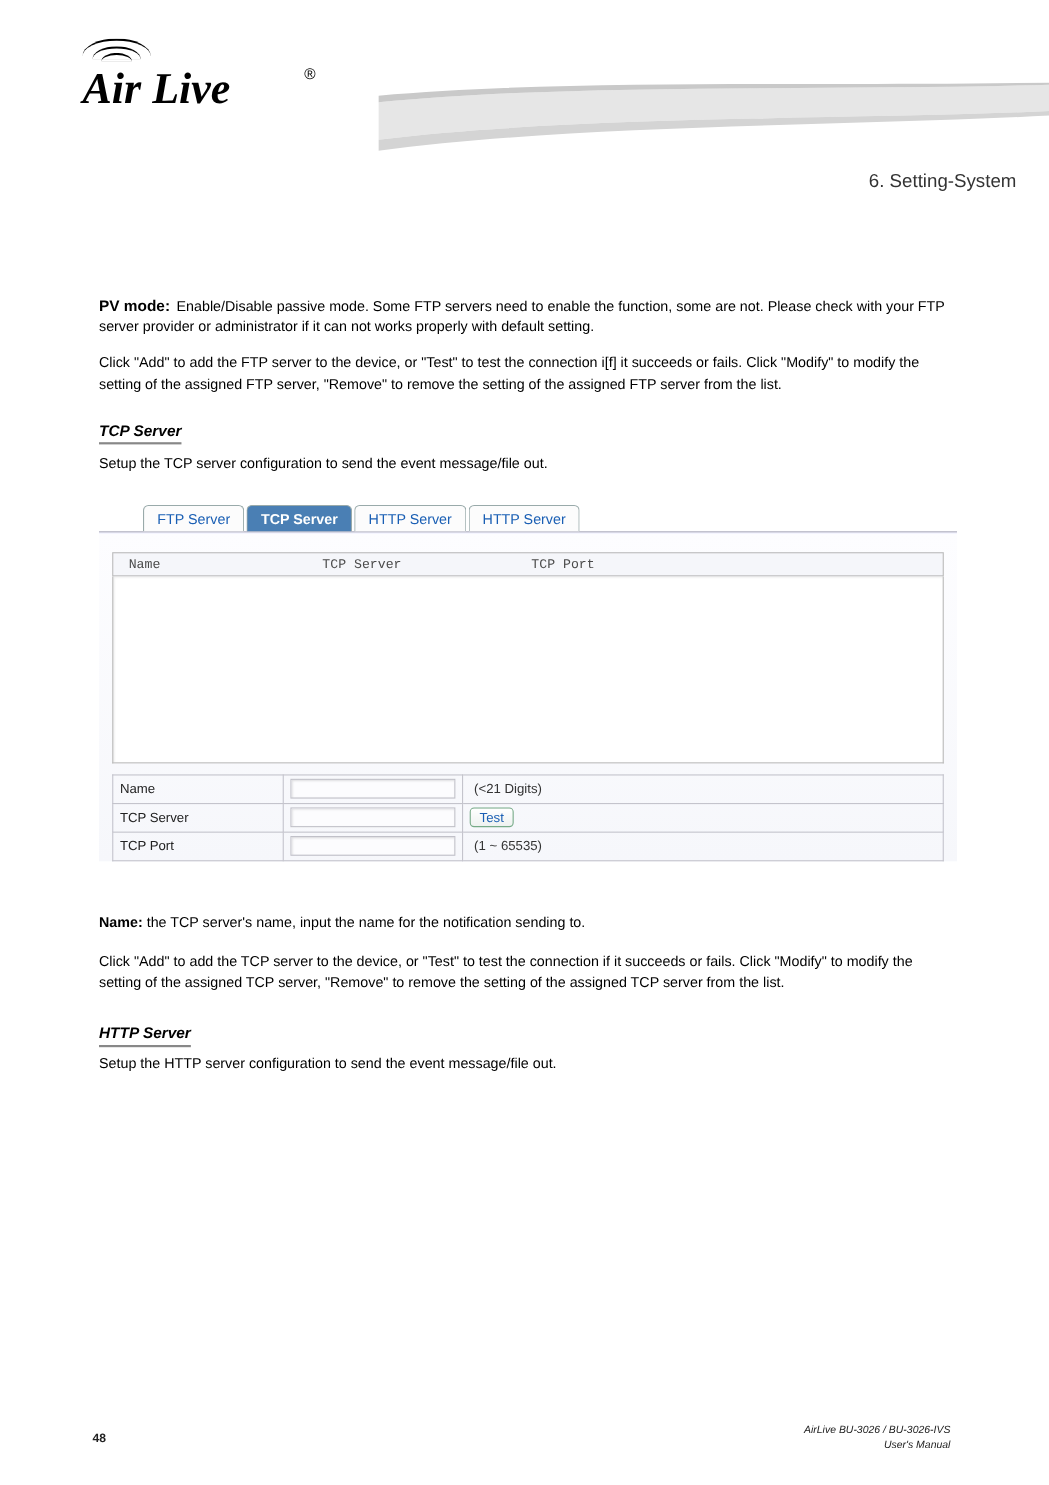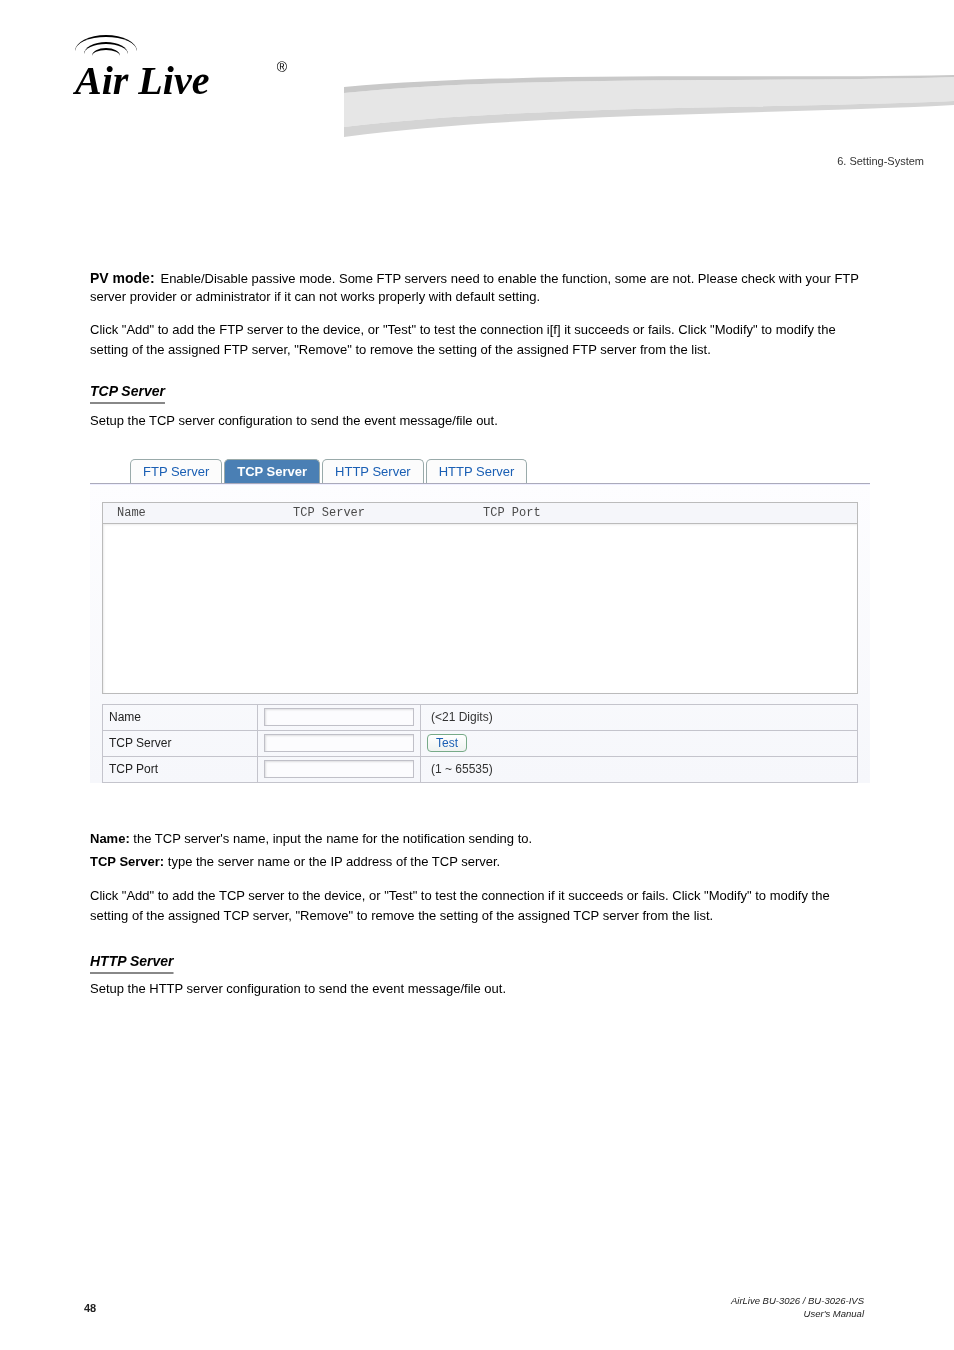--- a/index.html
+++ b/index.html
@@ -58,21 +58,21 @@
     height: 70px;
   }
   .swoosh {
     width: 100%;
     height: 100%;
   }
   .chapter-heading {
     position: absolute;
     right: 30px;
     top: 155px;
-    font-size: 11px;
+    font-size: 17px;
     color: #333;
     text-align: right;
     margin-left: 34px;
   }
   .content {
     position: absolute;
     left: 90px;
     top: 270px;
     width: 775px;
     font-size: 14px;
@@ -317,23 +317,20 @@
         </tr>
       </tbody>
         </table>
     </div>
   </div>
 
   <div class="field-descs">
     <p>
       <span class="field-lbl">Name:</span><span> the TCP server's name, input the name for the notification sending to.</span>
     </p>
-    <p>
-      <span class="field-lbl">TCP Server:</span><span> type the server name or the IP address of the TCP server.</span>
-    </p>
   </div>
 
   <p class="click-add">Click "Add" to add the TCP server to the device, or "Test" to test the connection if it succeeds or fails. Click "Modify" to modify the setting of the assigned TCP server, "Remove" to remove the setting of the assigned TCP server from the list.</p>
 
   <div class="subheading2">HTTP Server</div>
   <p class="setup-text2">Setup the HTTP server configuration to send the event message/file out.</p>
 
 </div>
 
 <div class="page-number">48</div>

